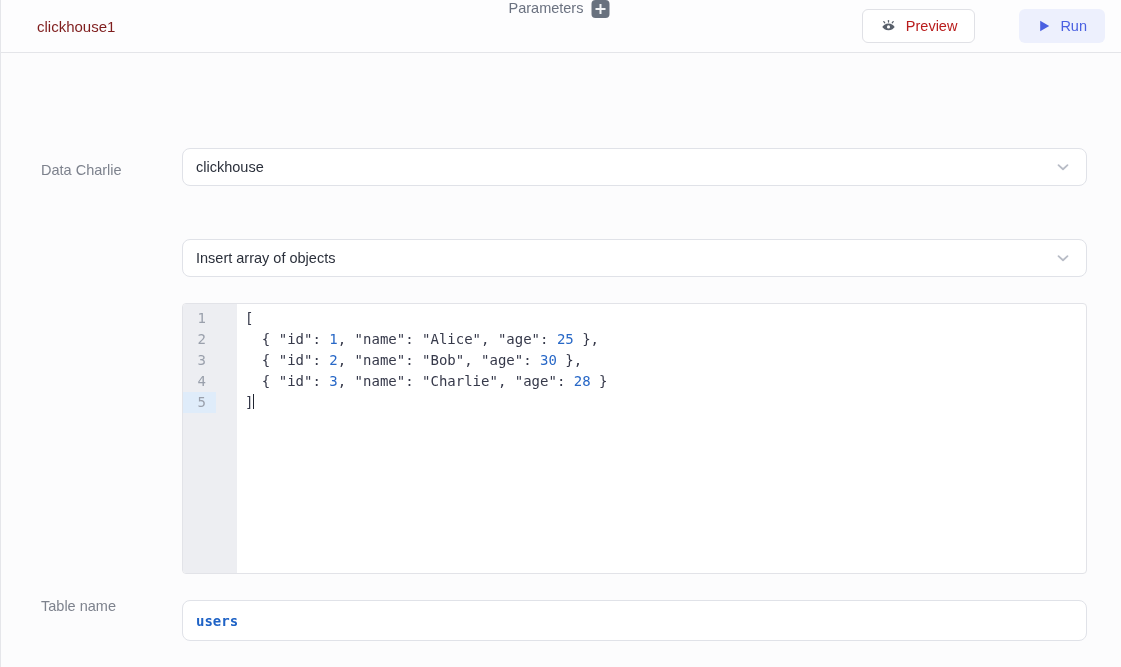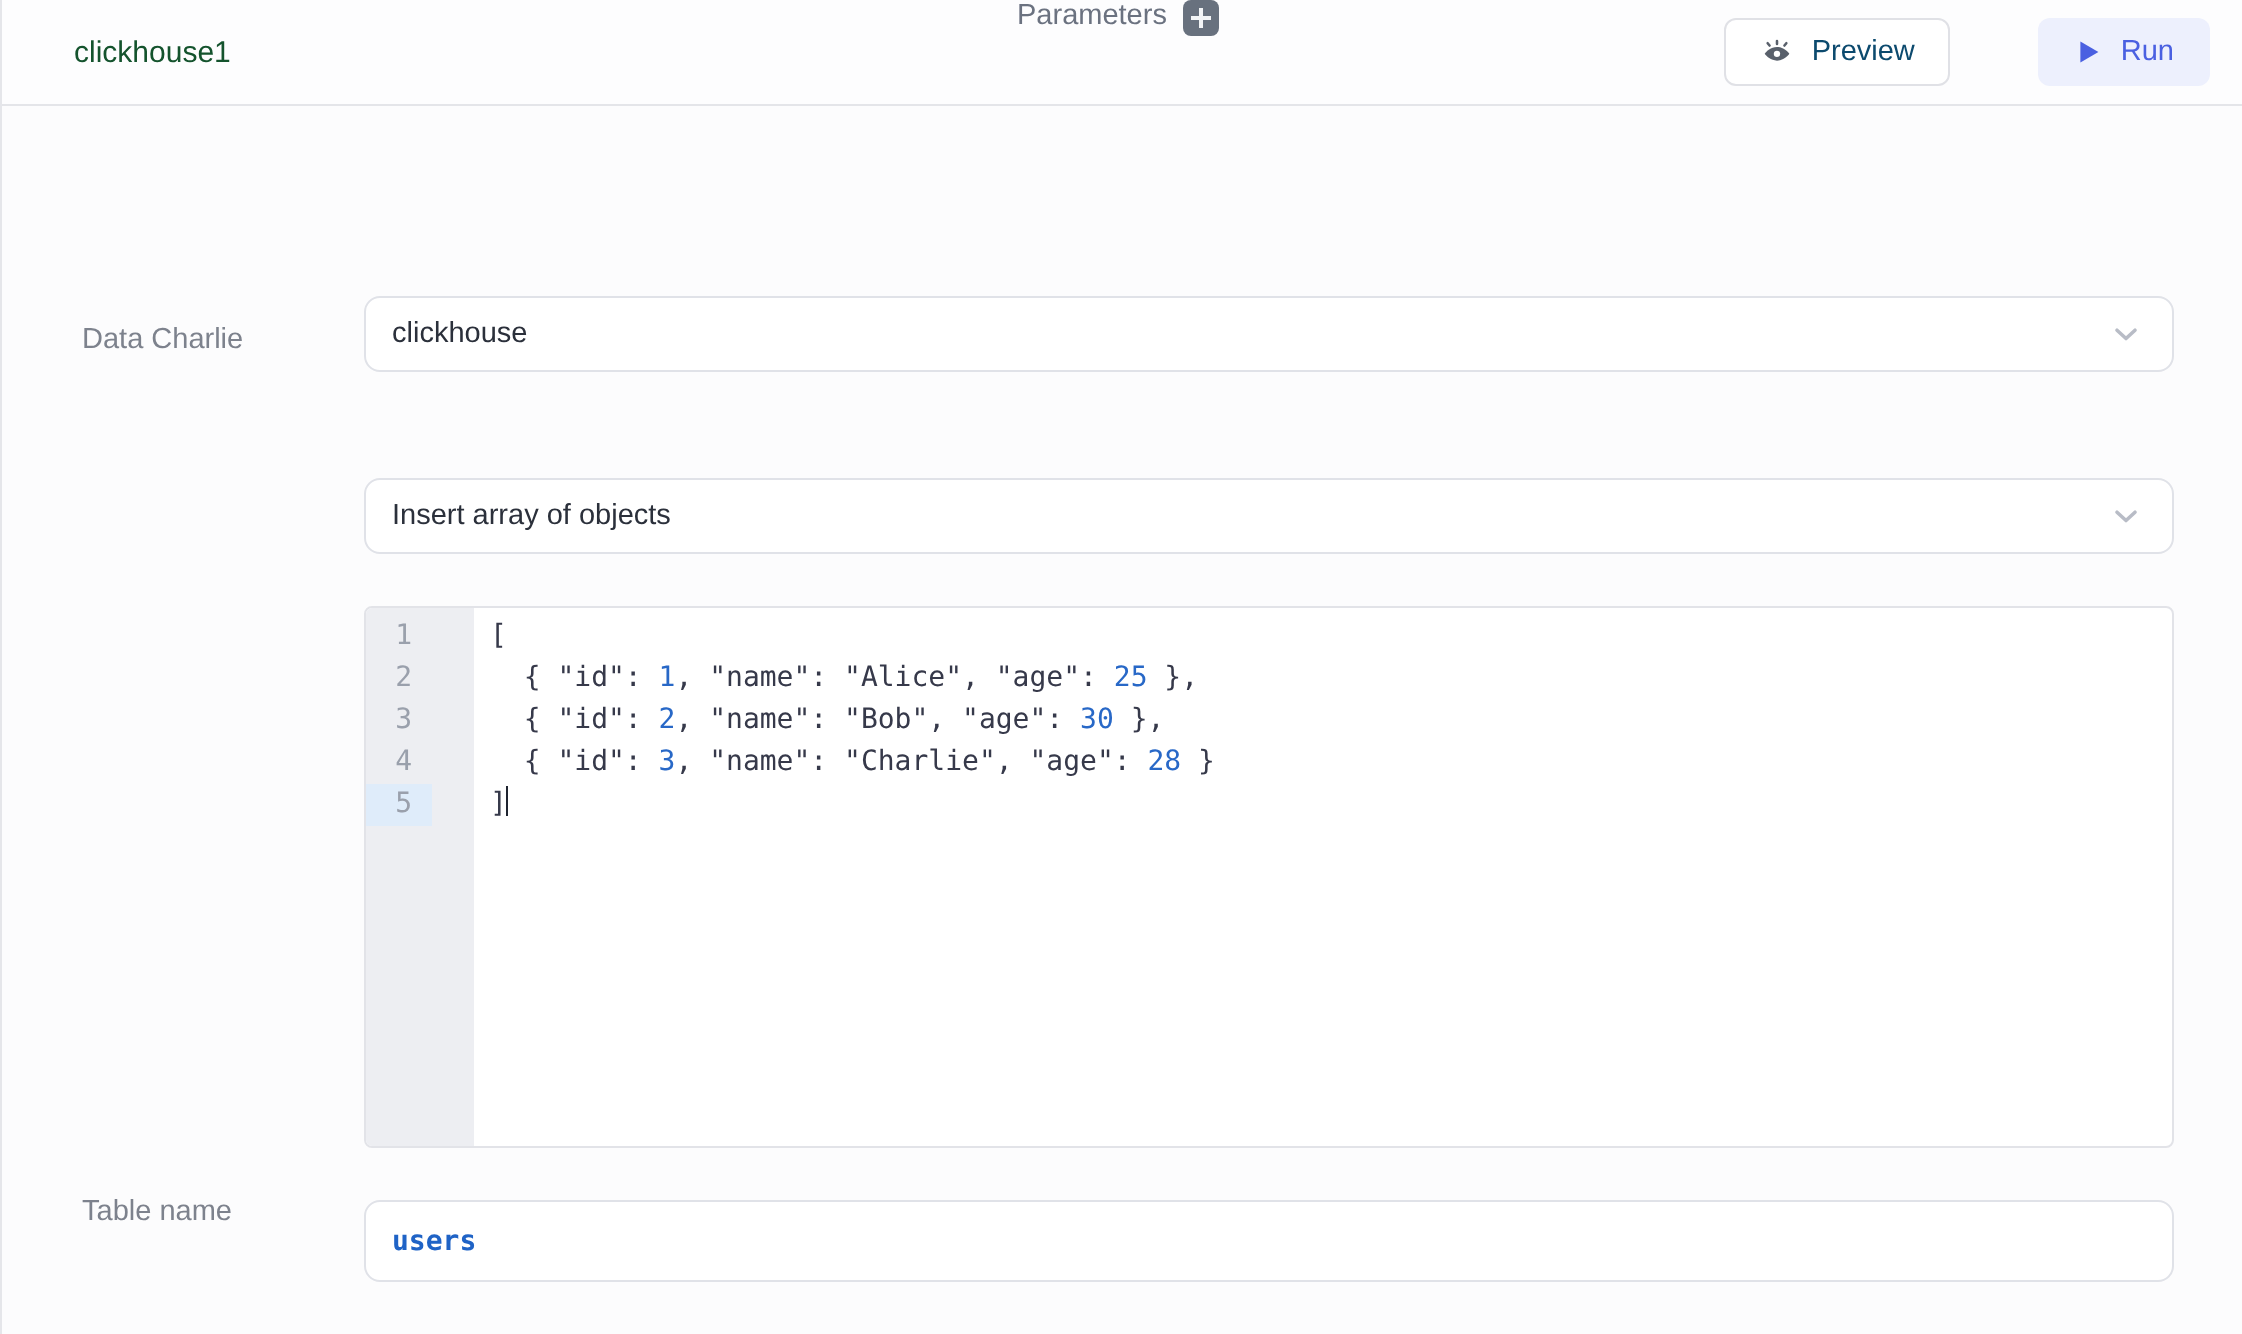--- a/index.html
+++ b/index.html
@@ -20,21 +20,21 @@
     position: relative;
     height: 53px;
     background: #fdfdfe;
     border-bottom: 1px solid #e4e5e9;
     display: flex;
     align-items: center;
     padding: 0 16px 0 36px;
   }
   .header-title {
     font-size: 15px;
-    color: #14532d;
+    color: #7f1d1d;
   }
   .header-center {
     position: absolute;
     left: 50%;
     top: 0;
     height: 100%;
     transform: translateX(-52%);
     display: flex;
     align-items: flex-start;
     gap: 8px;
@@ -69,21 +69,21 @@
     gap: 9px;
     border-radius: 6px;
     padding: 0 17px;
     font-size: 14.5px;
     cursor: pointer;
     user-select: none;
   }
   .btn-preview {
     background: #ffffff;
     border: 1px solid #e0e1e6;
-    color: #0c4a6e;
+    color: #b91c1c;
   }
   .btn-run {
     background: var(--run-bg, #edf0fd);
     border: 1px solid transparent;
     color: var(--accent-blue, #4a60e1);
     font-weight: 500;
     margin-left: 36px;
   }
 
   

